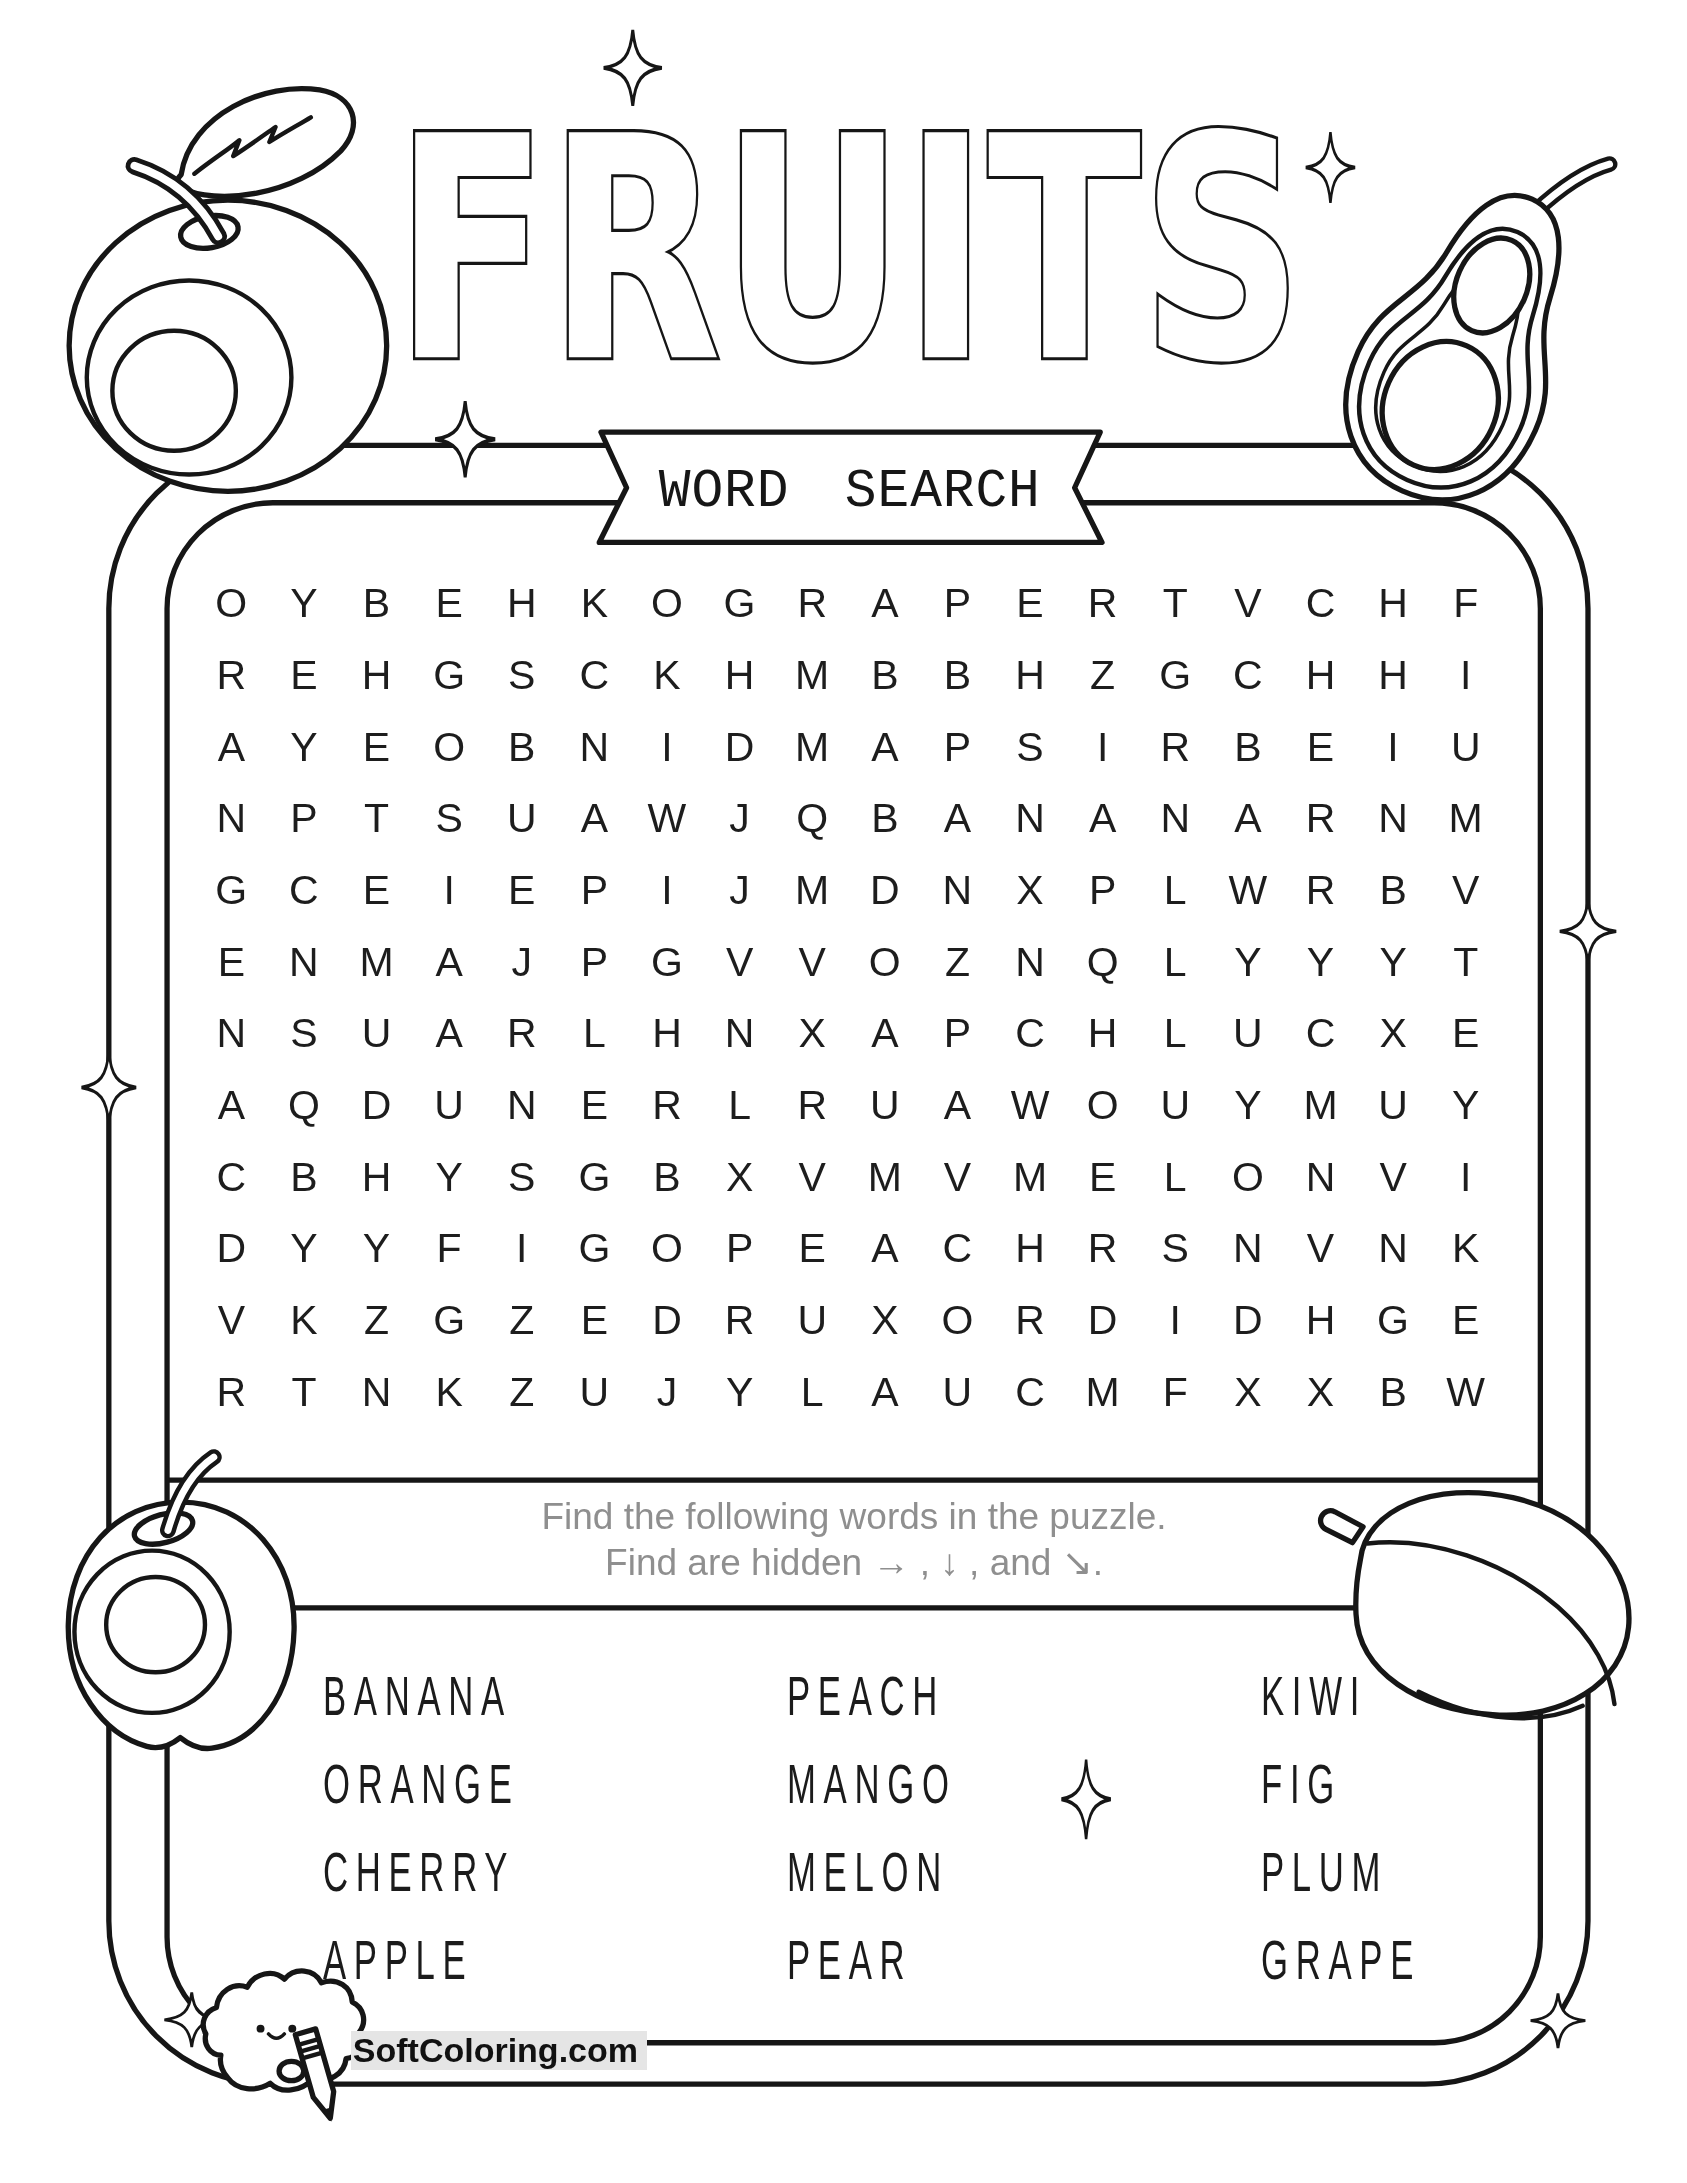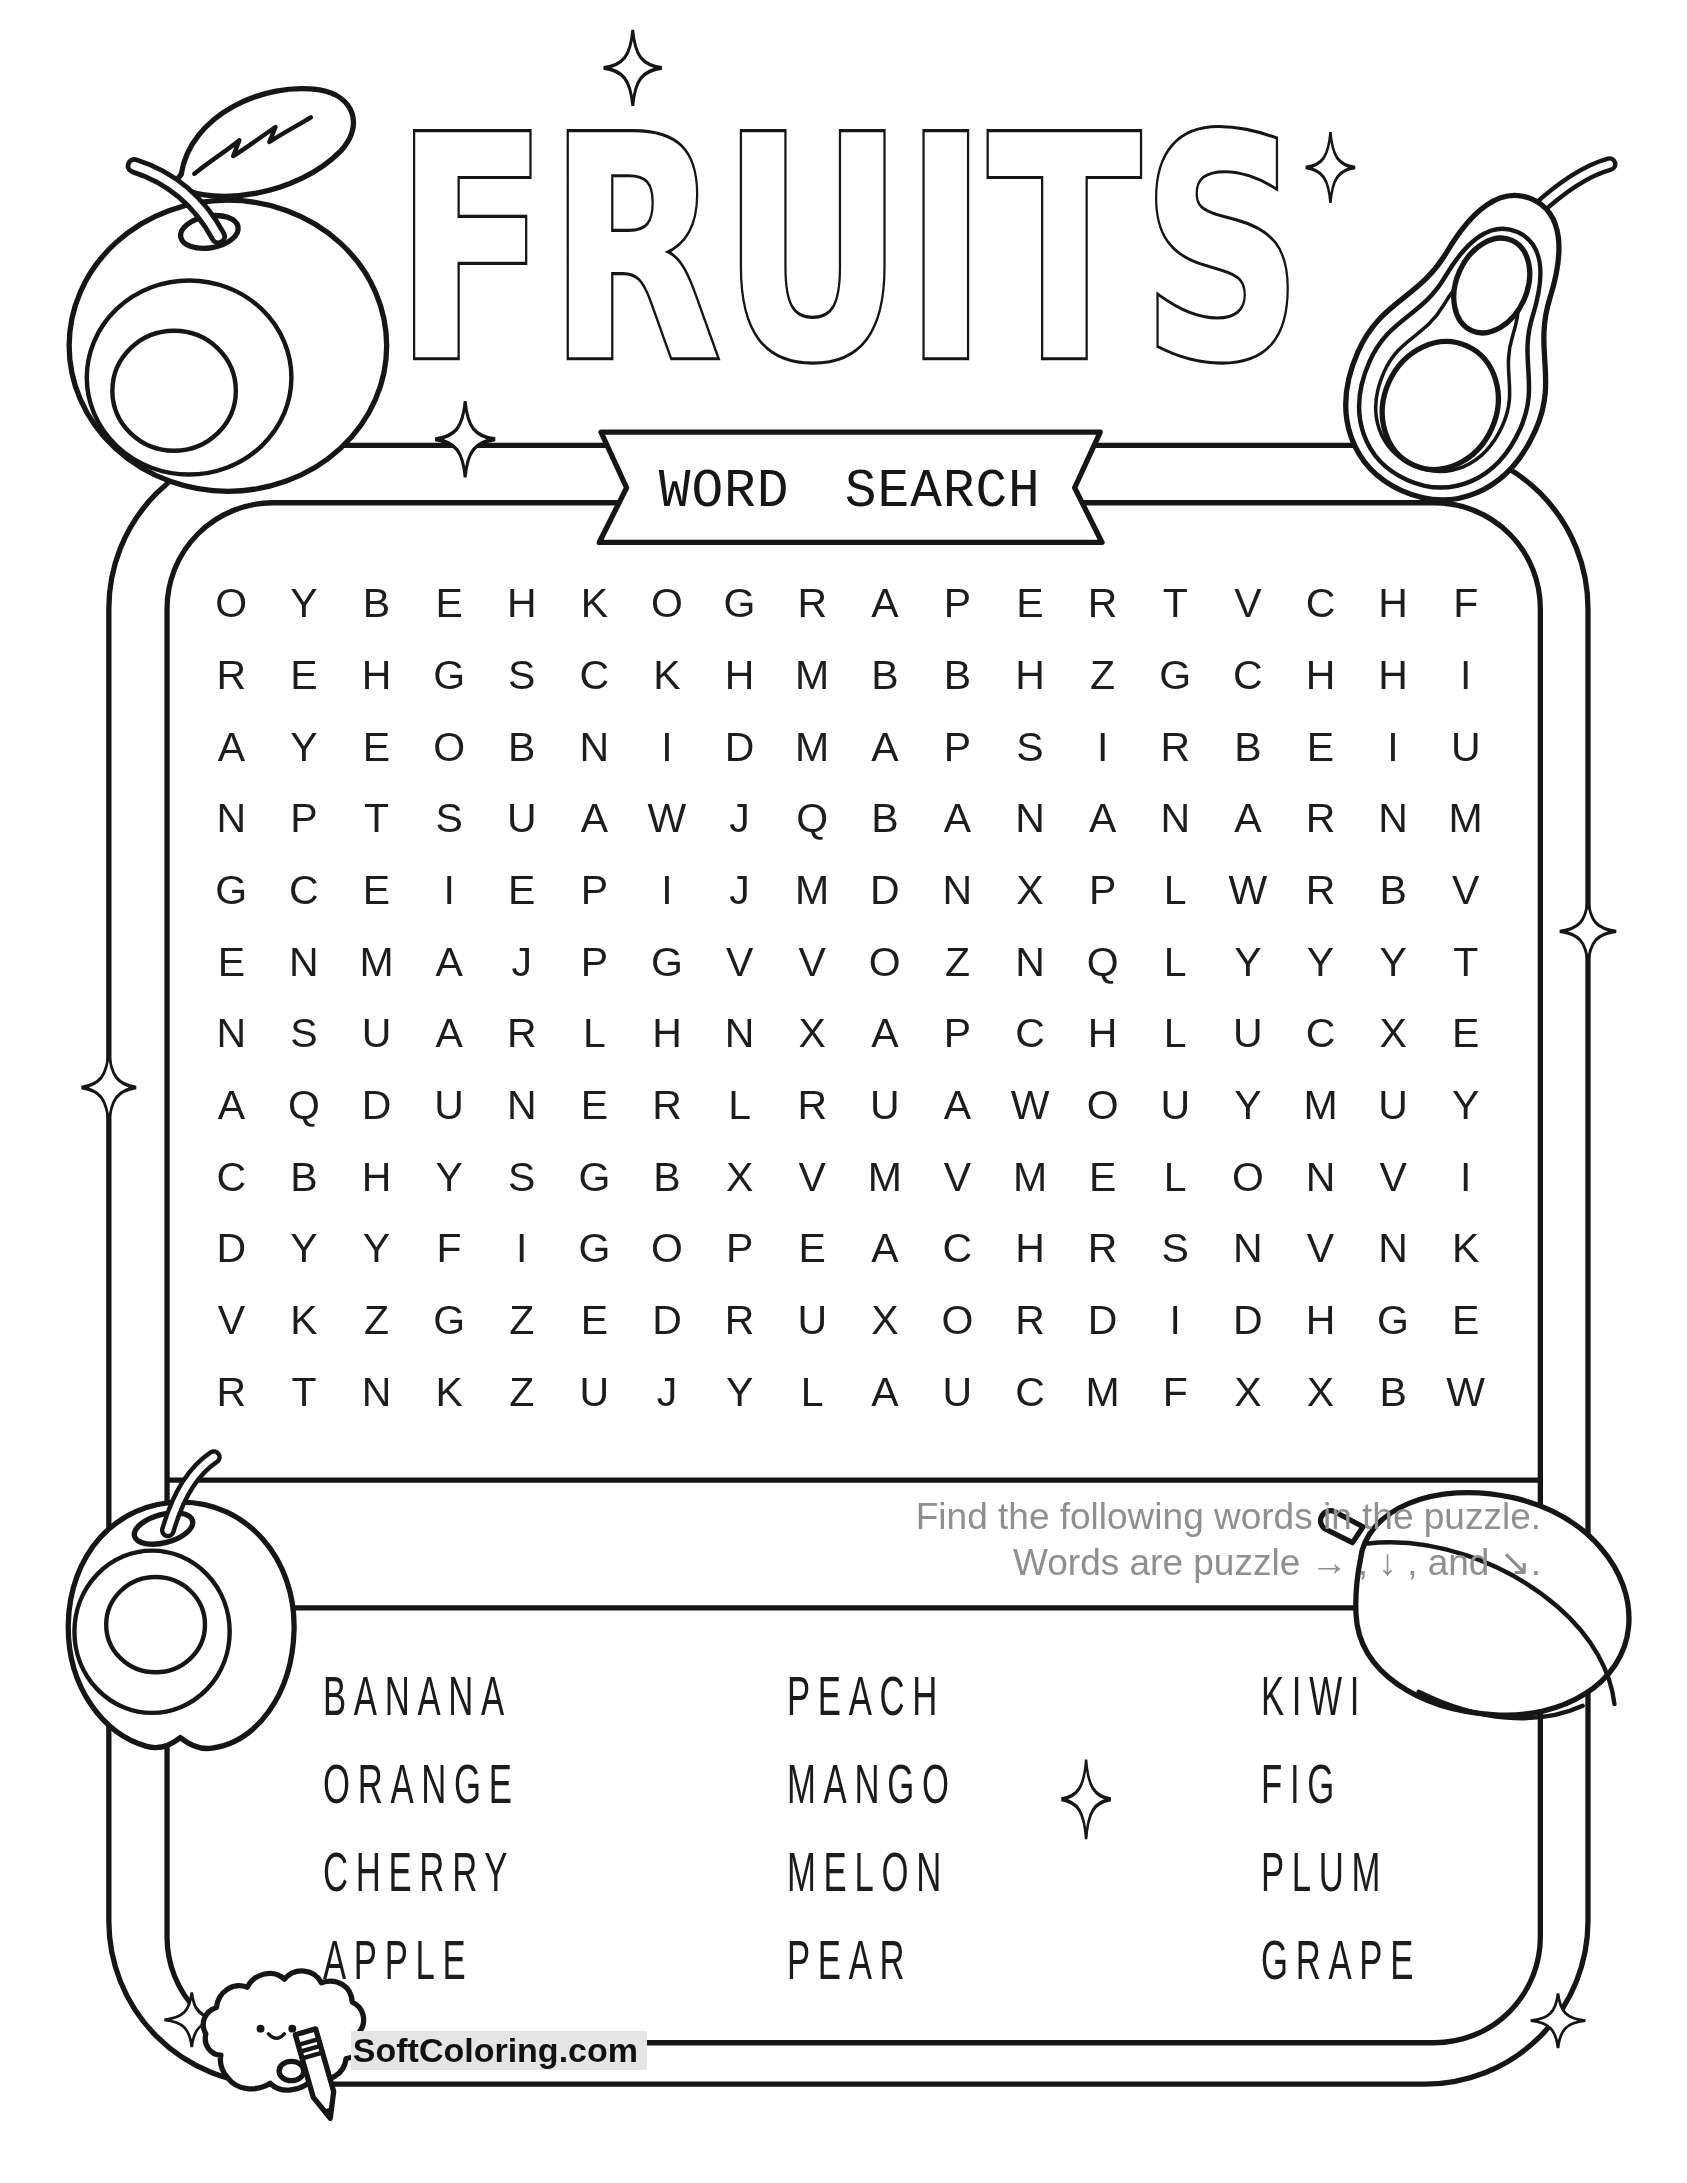--- a/index.html
+++ b/index.html
@@ -12,21 +12,21 @@
   .sparkle{fill:#ffffff;stroke:#161616;stroke-width:5;vector-effect:non-scaling-stroke;}
   .frame{fill:none;stroke:#161616;stroke-width:6;}
   .title-text{font-family:"DejaVu Sans",sans-serif;font-weight:bold;font-size:350px;
               fill:#ffffff;stroke:#161616;stroke-width:7px;paint-order:stroke fill;}
   .banner-text{font-family:"Liberation Mono",monospace;font-size:60px;fill:#161616;
                letter-spacing:1px;word-spacing:26px;}
   .letter-grid{position:absolute;left:195px;top:568px;width:1307px;height:860px;
                display:grid;grid-template-columns:repeat(18,1fr);grid-template-rows:repeat(12,1fr);}
   .letter-grid .cell{display:flex;align-items:center;justify-content:center;
                      font-size:41px;color:#1d1d1d;}
-  .instructions{position:absolute;left:167px;top:1494px;width:1374px;text-align:right;
+  .instructions{position:absolute;left:167px;top:1494px;width:1374px;text-align:center;
                 color:#8f8f8f;font-size:37px;line-height:46px;
                 font-family:"Liberation Sans","DejaVu Sans",sans-serif;}
   .word-col{position:absolute;top:1651px;text-align:center;}
   .word-col .word{height:88px;display:flex;align-items:center;
                   font-size:56px;letter-spacing:12.4px;color:#1b1b1b;white-space:nowrap;
                   transform:scaleX(0.62);transform-origin:0 50%;}
   #word-col-1{left:323px;}
   #word-col-2{left:787px;}
   #word-col-3{left:1261px;}
   .brand{position:absolute;left:351px;top:2031px;height:39px;display:flex;align-items:center;
@@ -330,21 +330,21 @@
       <span class="cell">M</span>
       <span class="cell">F</span>
       <span class="cell">X</span>
       <span class="cell">X</span>
       <span class="cell">B</span>
       <span class="cell">W</span>
     </div>
 
   <div class="instructions">
     <div>Find the following words in the puzzle.</div>
-    <div>Words are puzzle → , ↓ , and ↘.</div>
+    <div>Find are hidden → , ↓ , and ↘.</div>
   </div>
 
   <div class="word-col" id="word-col-1">
       <div class="word">BANANA</div>
       <div class="word">ORANGE</div>
       <div class="word">CHERRY</div>
       <div class="word">APPLE</div>
     </div>
   <div class="word-col" id="word-col-2">
       <div class="word">PEACH</div>

